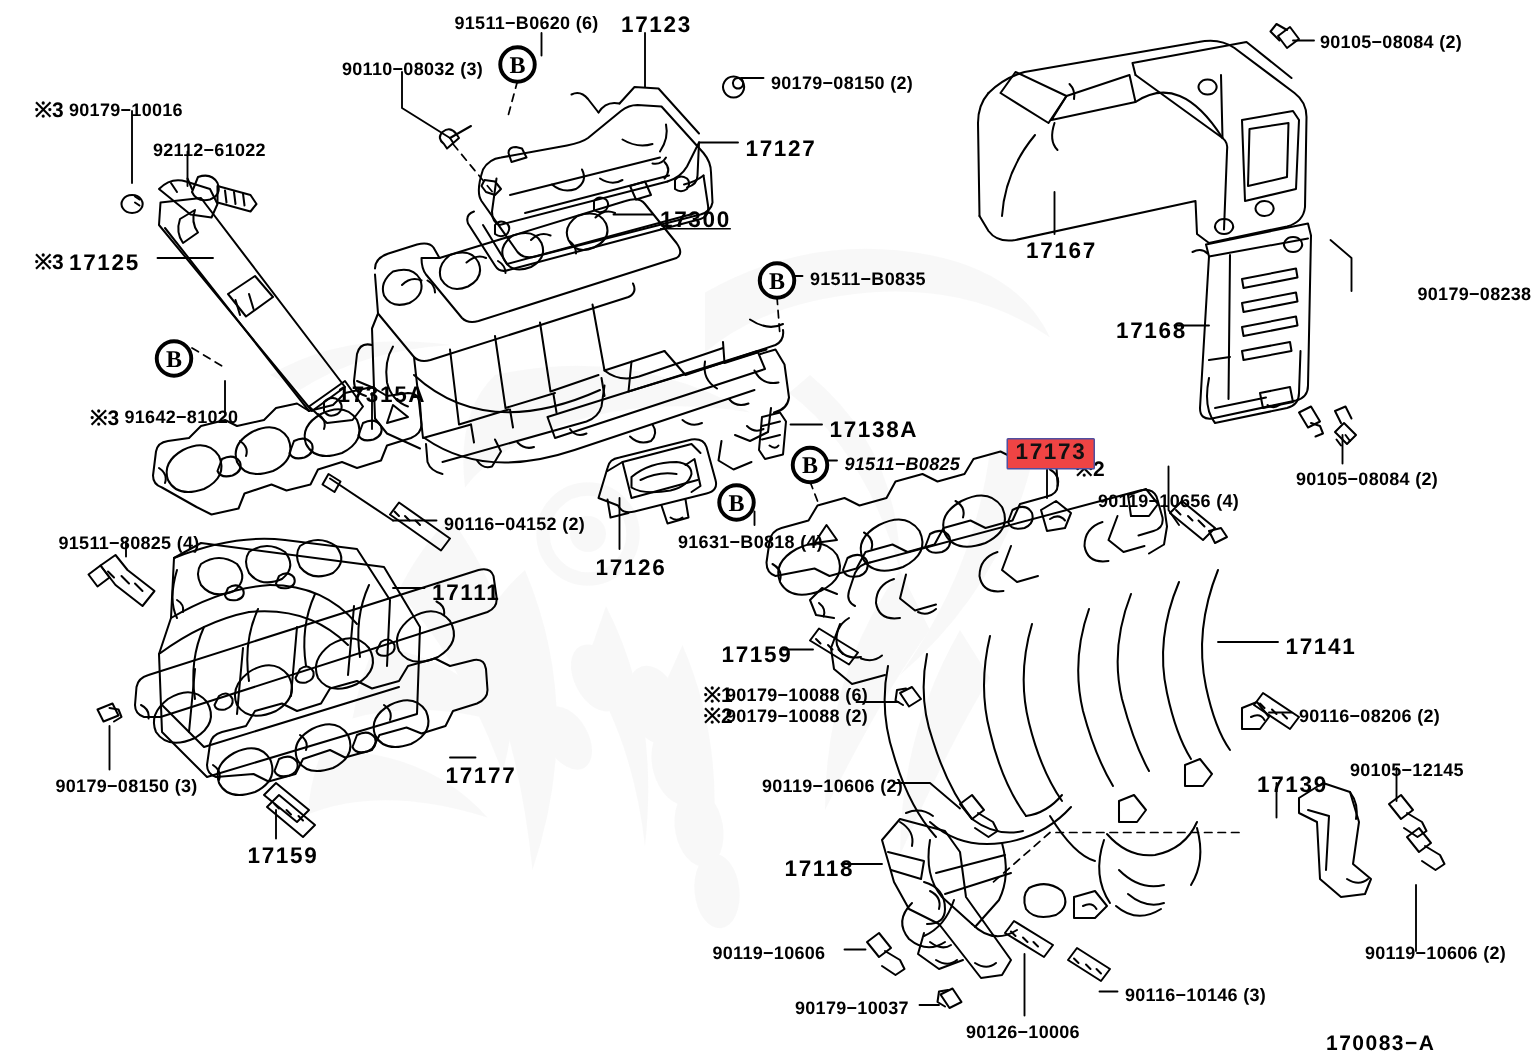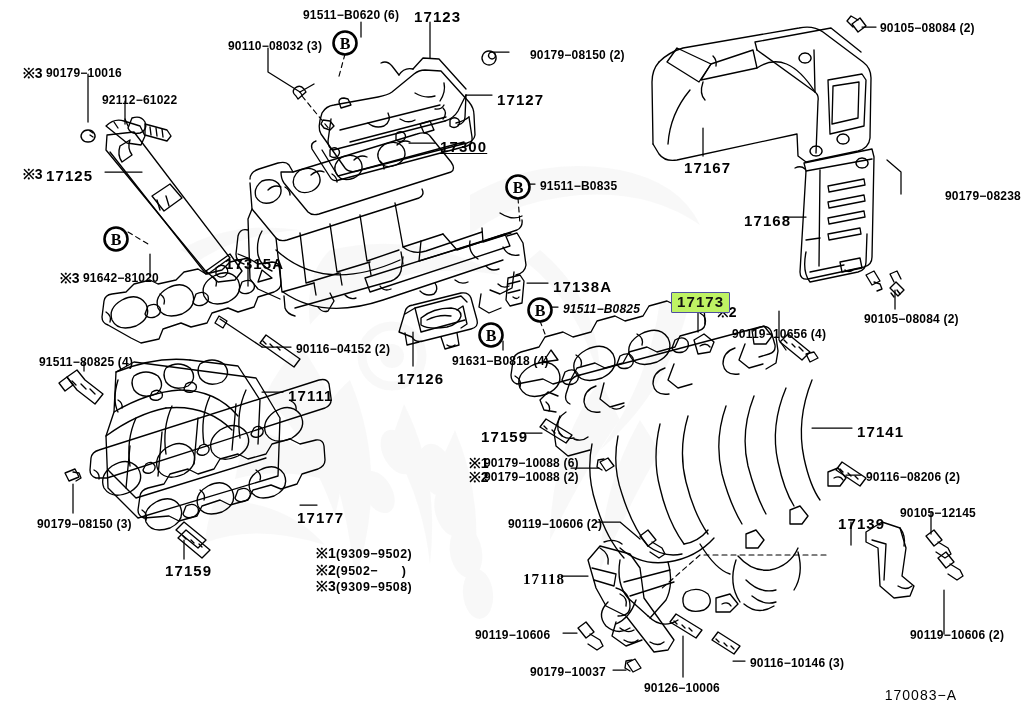--- a/index.html
+++ b/index.html
@@ -49,21 +49,21 @@
     font-size:15px;
     font-weight:700;
     letter-spacing:1.1px;
     color:#111;
     line-height:1.08;
     box-sizing:border-box;
   }
   .docid{
     position:absolute;
     font-size:14px;
-    font-weight:400;
+    font-weight:700;
     letter-spacing:1px;
   }
 </style>
 </head>
 <body>
 
 <div id="diagram">
 
   <svg id="watermark" viewBox="0 0 1024 707" aria-hidden="true">
     <g fill="#8d8d8d">
@@ -524,21 +524,21 @@
           <circle cx="491" cy="335" r="11.5" fill="#fff" stroke="#000" stroke-width="2.6"></circle>
           <text x="491" y="340.5" font-family="Liberation Serif, serif" font-size="16" font-weight="700" text-anchor="middle" fill="#000">B</text>
         </g>
     </g>
   </svg>
 
   <div id="labels">
       <div class="lbl small" style="left: 303px; top: 9px;">91511−B0620 (6)</div>
       <div class="lbl num" style="left: 414px; top: 9px;">17123</div>
       <div class="lbl small" style="left: 228px; top: 40px;">90110−08032 (3)</div>
-      <div class="lbl small" style="left: 514px; top: 49px; margin-left: 16px;">90179−08150 (2)</div>
+      <div class="lbl small" style="left: 514px; top: 49px;">90179−08150 (2)</div>
       <div class="lbl small" style="left: 880px; top: 22px;">90105−08084 (2)</div>
       <div class="lbl mk" style="left: 23px; top: 66px;">※3</div>
       <div class="lbl small" style="left: 46px; top: 67px;">90179−10016</div>
       <div class="lbl small" style="left: 102px; top: 94px;">92112−61022</div>
       <div class="lbl num" style="left: 497px; top: 92px;">17127</div>
       <div class="lbl num" style="left: 440px; top: 139px; text-decoration: underline;">17300</div>
       <div class="lbl mk" style="left: 23px; top: 167px;">※3</div>
       <div class="lbl num" style="left: 46px; top: 168px;">17125</div>
       <div class="lbl num" style="left: 684px; top: 160px;">17167</div>
       <div class="lbl small" style="left: 540px; top: 180px;">91511−B0835</div>
@@ -563,27 +563,26 @@
       <div class="lbl small" style="left: 484px; top: 457px;">90179−10088 (6)</div>
       <div class="lbl mk" style="left: 469px; top: 470px;">※2</div>
       <div class="lbl small" style="left: 484px; top: 471px;">90179−10088 (2)</div>
       <div class="lbl small" style="left: 866px; top: 471px;">90116−08206 (2)</div>
       <div class="lbl small" style="left: 37px; top: 518px;">90179−08150 (3)</div>
       <div class="lbl num" style="left: 297px; top: 510px;">17177</div>
       <div class="lbl small" style="left: 900px; top: 507px;">90105−12145</div>
       <div class="lbl num" style="left: 838px; top: 516px;">17139</div>
       <div class="lbl small" style="left: 508px; top: 518px;">90119−10606 (2)</div>
       <div class="lbl num" style="left: 165px; top: 563px;">17159</div>
-      <div class="lbl num" style="left: 523px; top: 572px; font-family: Liberation Serif, serif;">17118</div>
+      <div class="lbl num" style="left: 523px; top: 572px;">17118</div>
       <div class="lbl small" style="left: 475px; top: 629px;">90119−10606</div>
       <div class="lbl small" style="left: 910px; top: 629px;">90119−10606 (2)</div>
       <div class="lbl small" style="left: 530px; top: 666px;">90179−10037</div>
       <div class="lbl small" style="left: 644px; top: 682px;">90126−10006</div>
       <div class="lbl small" style="left: 750px; top: 657px;">90116−10146 (3)</div>
     </div>
 
-  <div class="hl" id="hl-chip" style="left: 671px; top: 292px; min-width: 54px; background: #bef264; border-color: rgb(79, 79, 160);">17173</div>
-
-  <div class="legend" id="legend" style="left:316px;top:546px;"><div><span class="tag">※1</span><span class="rng">(9309−9502)</span></div><div><span class="tag">※2</span><span class="rng">(9502−      )</span></div><div><span class="tag">※3</span><span class="rng">(9309−9508)</span></div></div>
+  <div class="hl" id="hl-chip" style="left: 671px; top: 292px; min-width: 54px; background: #ef4444; border-color: rgb(79, 79, 160);">17173</div>
+
 
   <div class="docid" style="left:957px;top:687px;transform:translateX(-100%);">170083−A</div>
 
 </div>
 
 </body></html>

